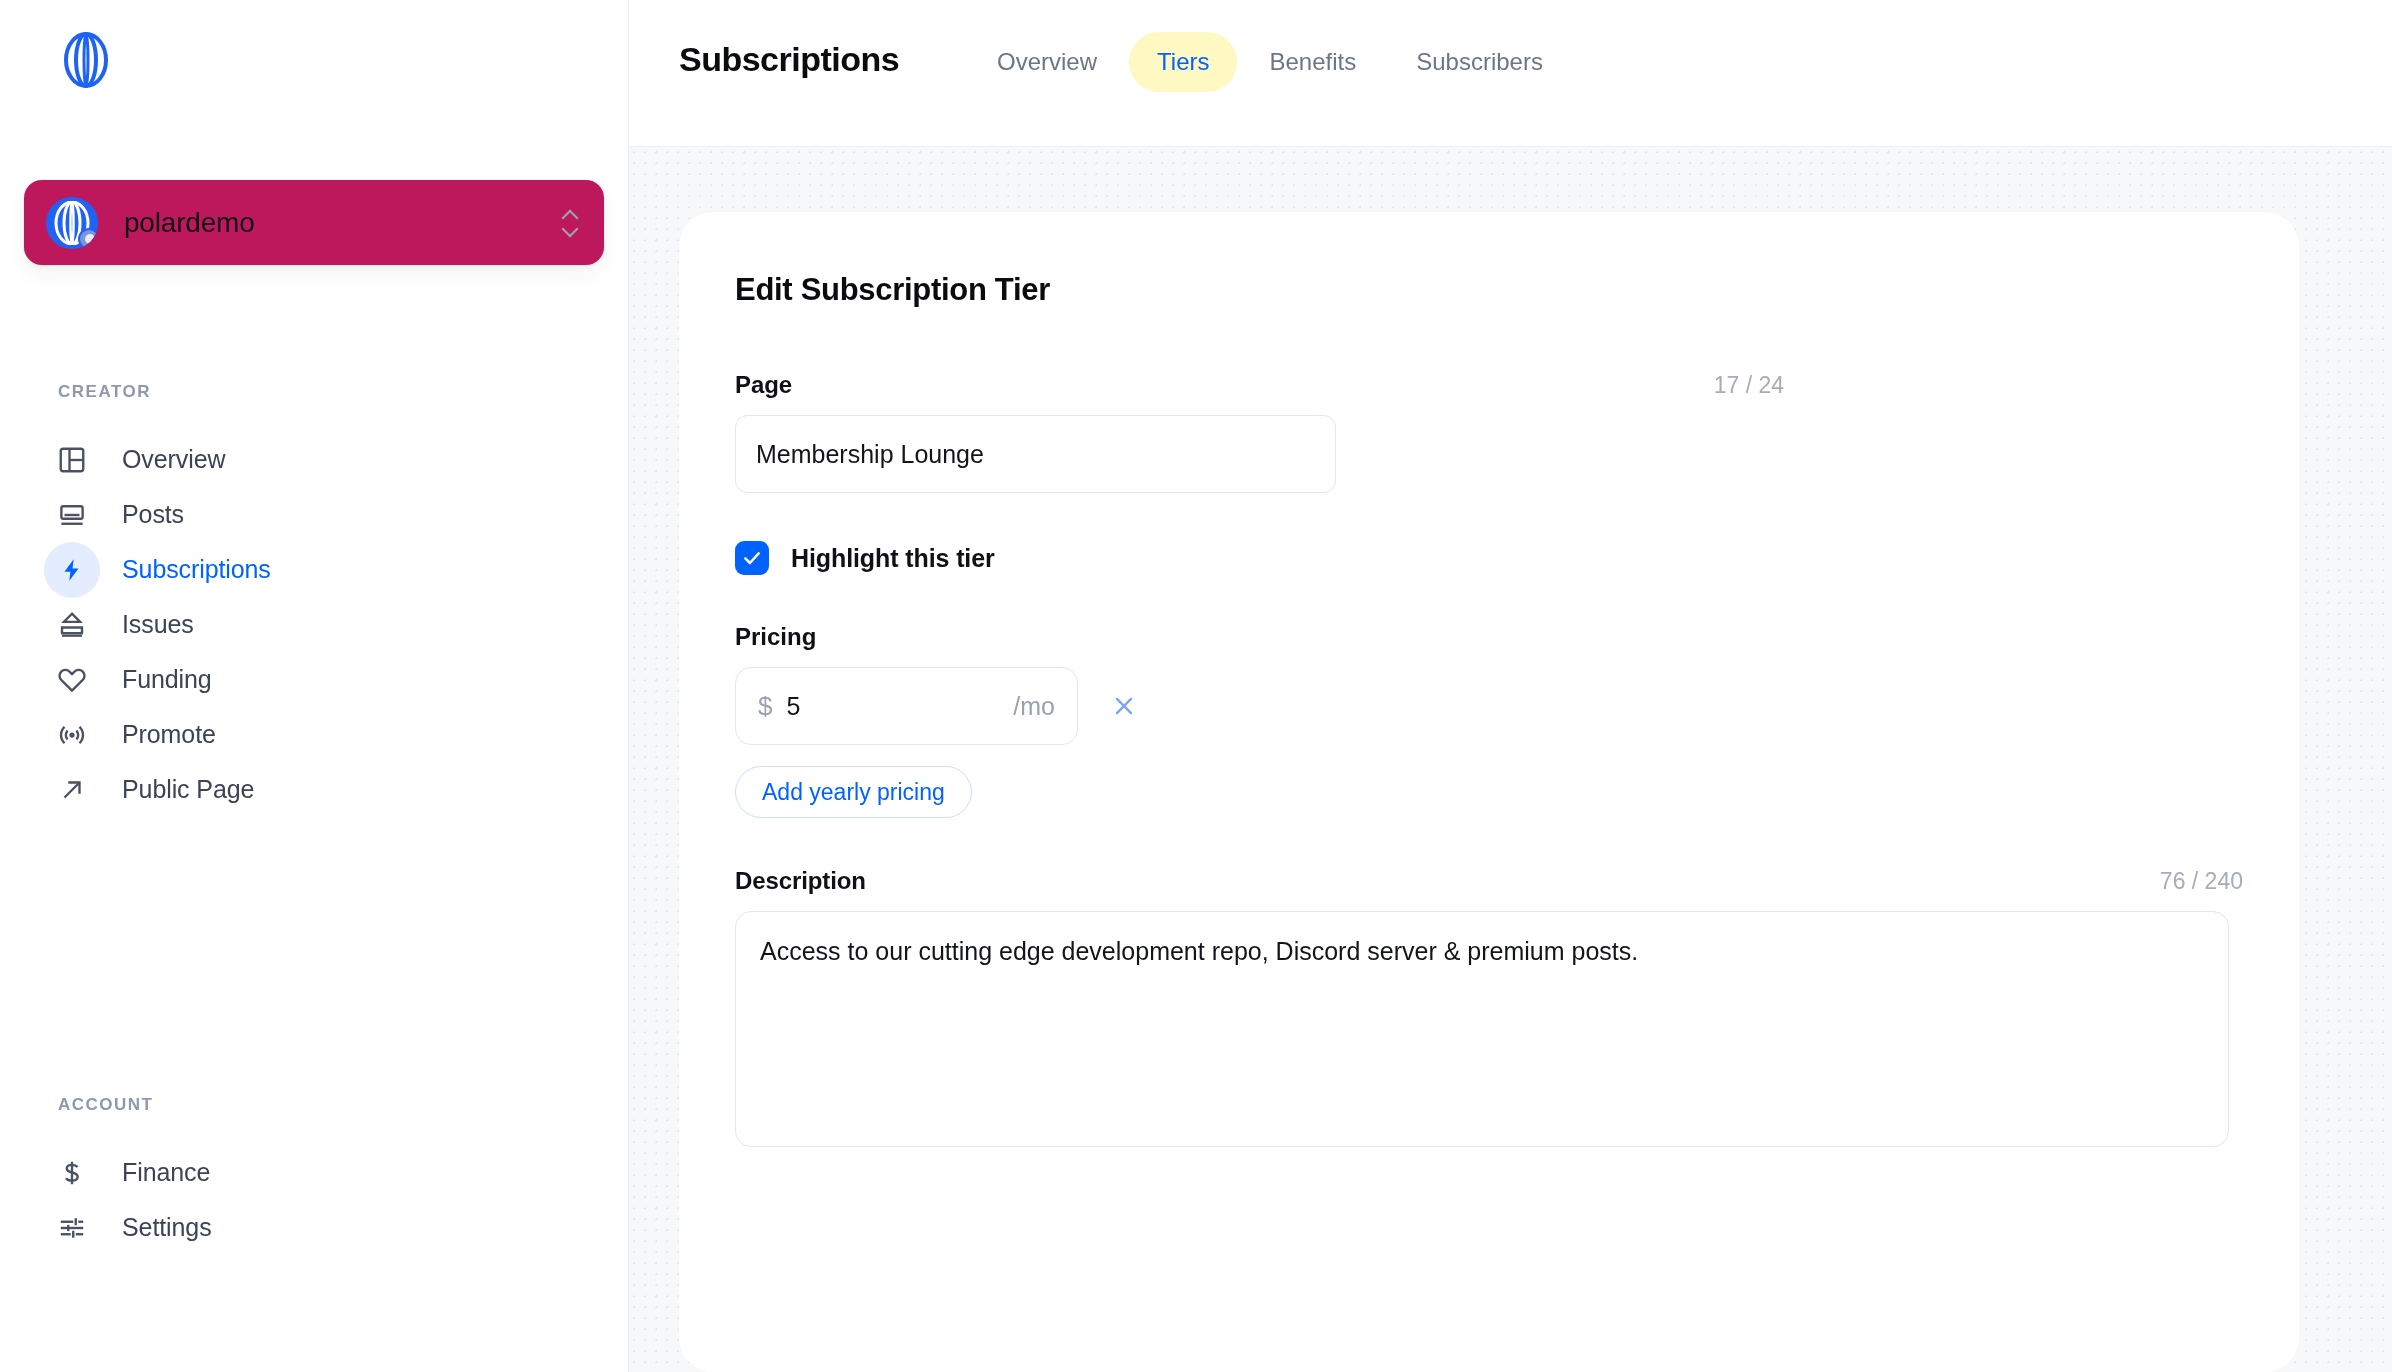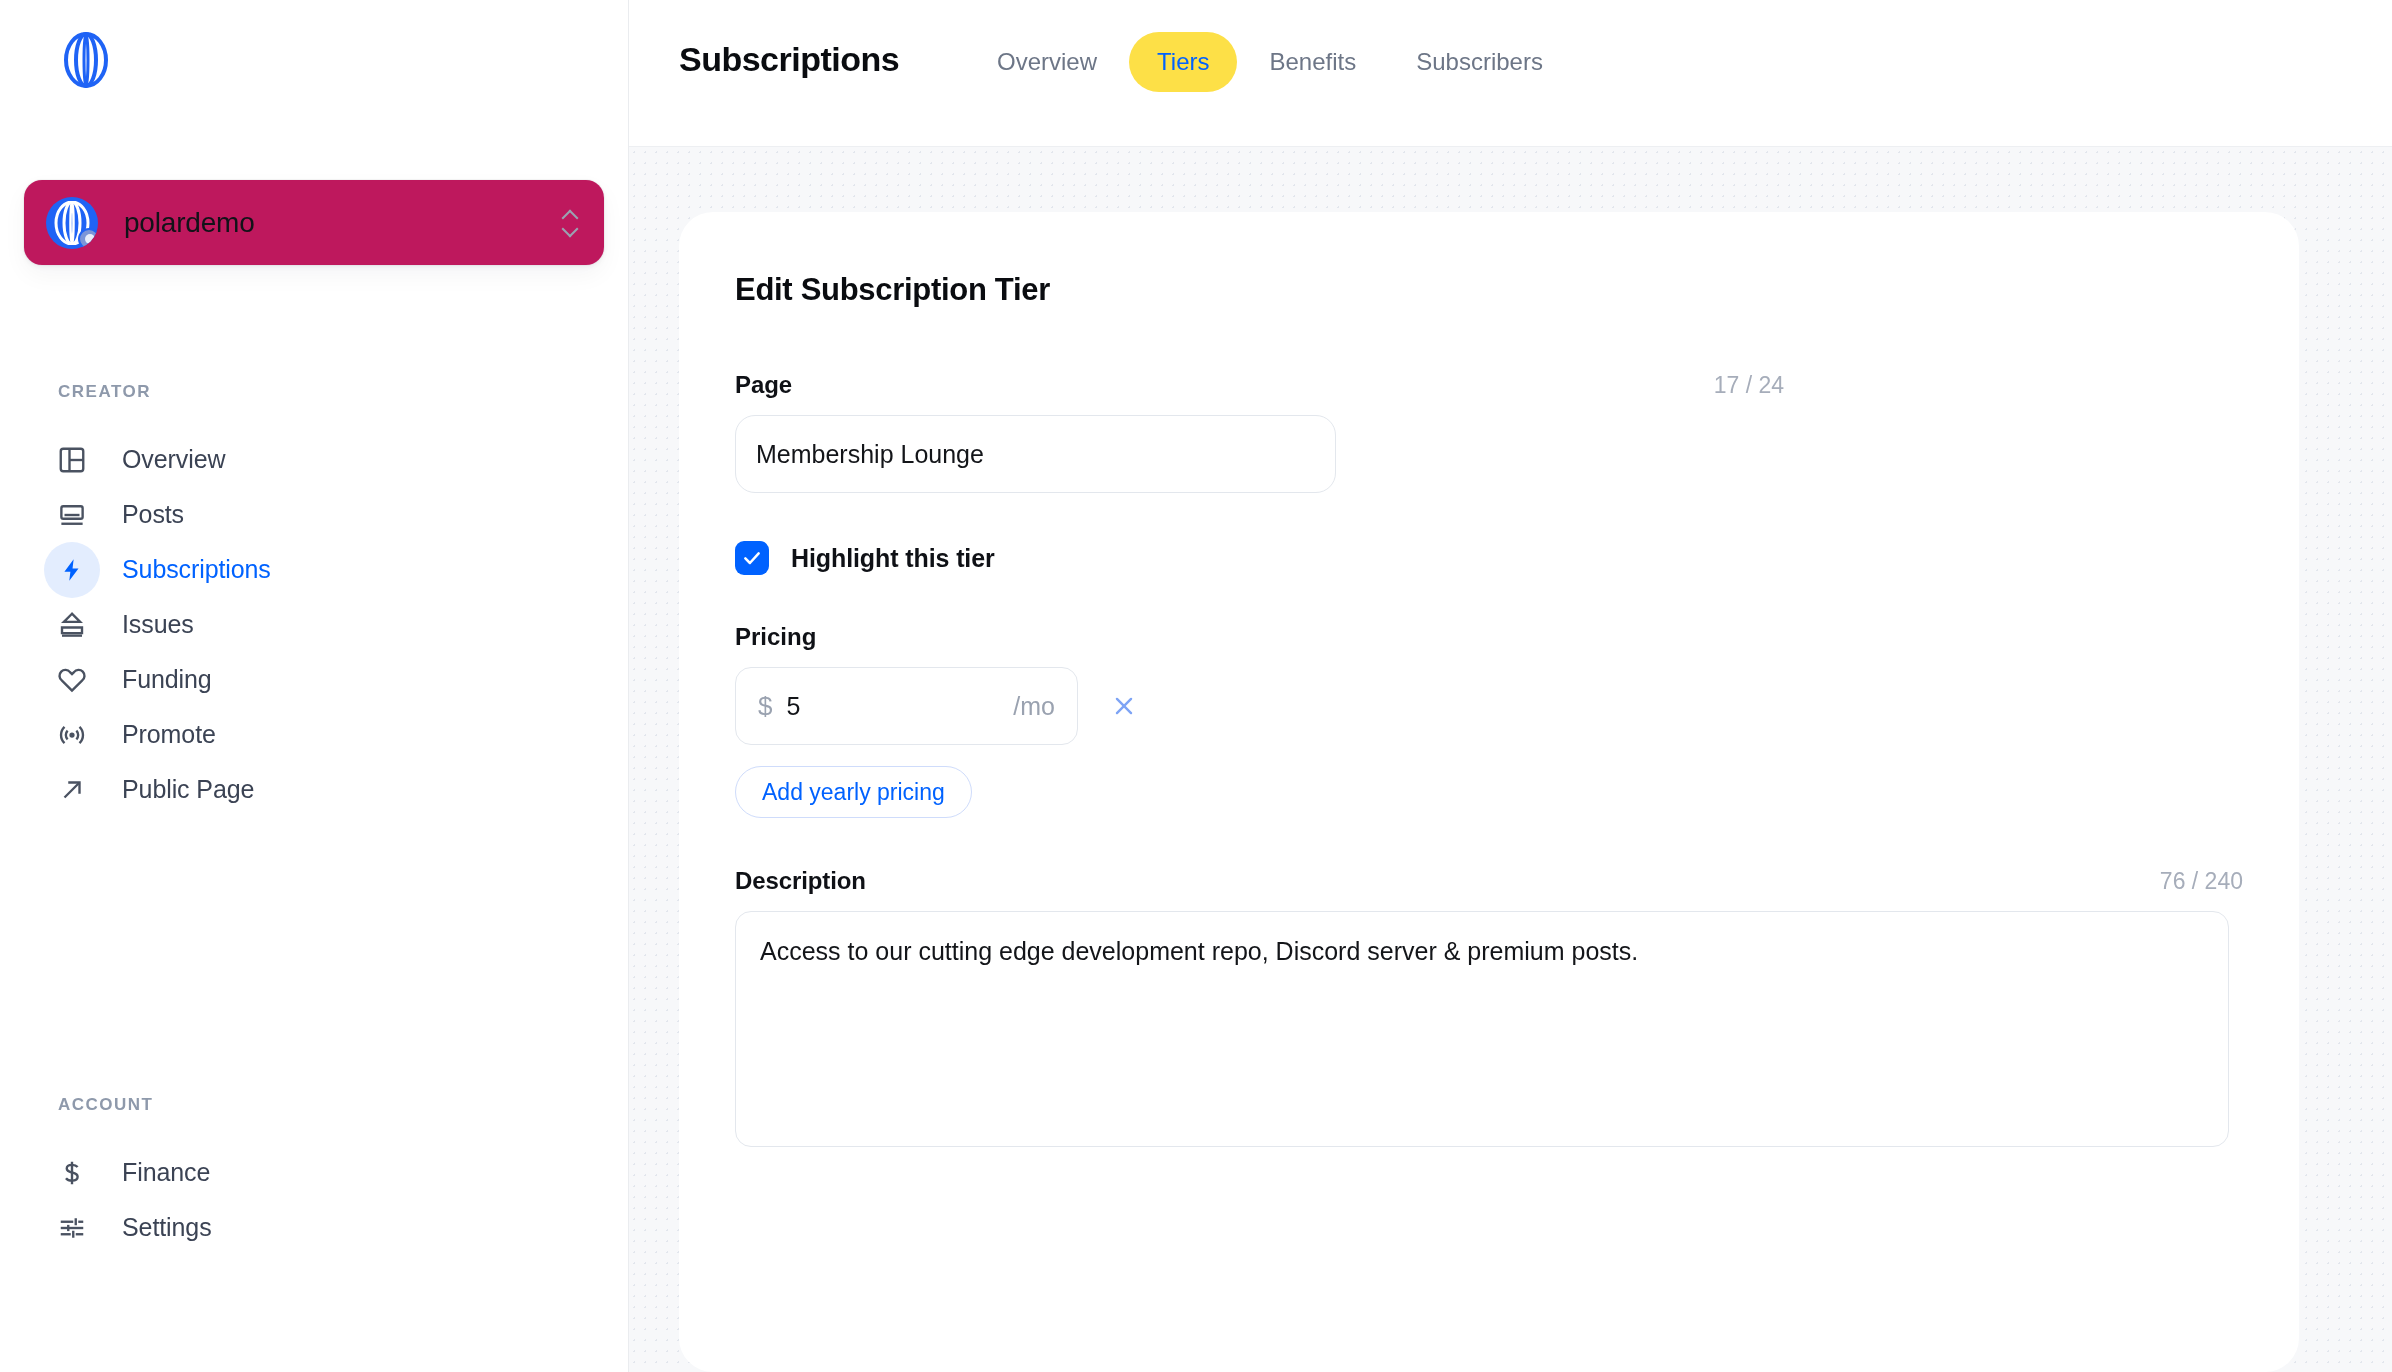--- a/index.html
+++ b/index.html
@@ -102,21 +102,21 @@
   }
   .tabs {
     position: absolute; left: 340px; top: 32px;
     display: flex; align-items: center; gap: 4px;
   }
   .tab {
     font-size: 24px; color: #6d7687;
     padding: 16px 28px; border-radius: 999px;
     cursor: pointer; white-space: nowrap;
   }
-  .tab.active { background: #fde047; color: #0062ff; }
+  .tab.active { background: #fef9c3; color: #0062ff; }
 
   .content {
     position: absolute; top: 147px; left: 0; right: 0; bottom: 0;
     background-color: #f7f8fa;
     background-image: radial-gradient(#e2e6ed 1px, transparent 1px);
     background-size: 11px 11px;
     overflow: hidden;
   }
   .card {
     position: absolute; left: 50px; top: 65px;
@@ -135,21 +135,21 @@
   .field-label {
     font-size: 24px; font-weight: 700; color: #0f1116;
     letter-spacing: -0.1px;
   }
   .counter { font-size: 23px; color: #a6adba; }
 
   .text-input {
     margin-top: 16px;
     width: 601px; height: 78px;
     border: 1px solid #e3e7ed;
-    border-radius: 20px;
+    border-radius: 12px;
     background: #ffffff;
     font-family: "Liberation Sans", sans-serif;
     font-size: 25px; color: #131519;
     padding: 0 20px;
     outline: none;
   }
 
   .checkbox-row {
     display: flex; align-items: center;
     margin-top: 48px;

